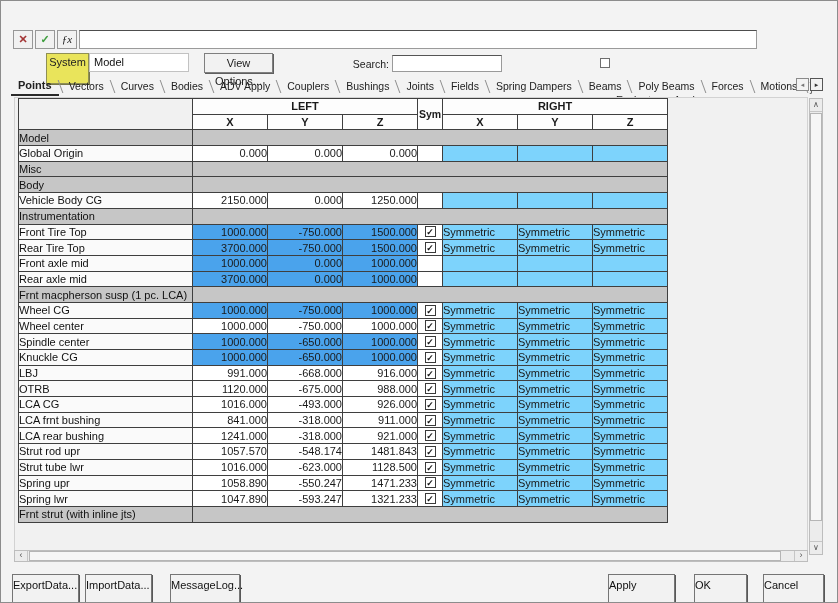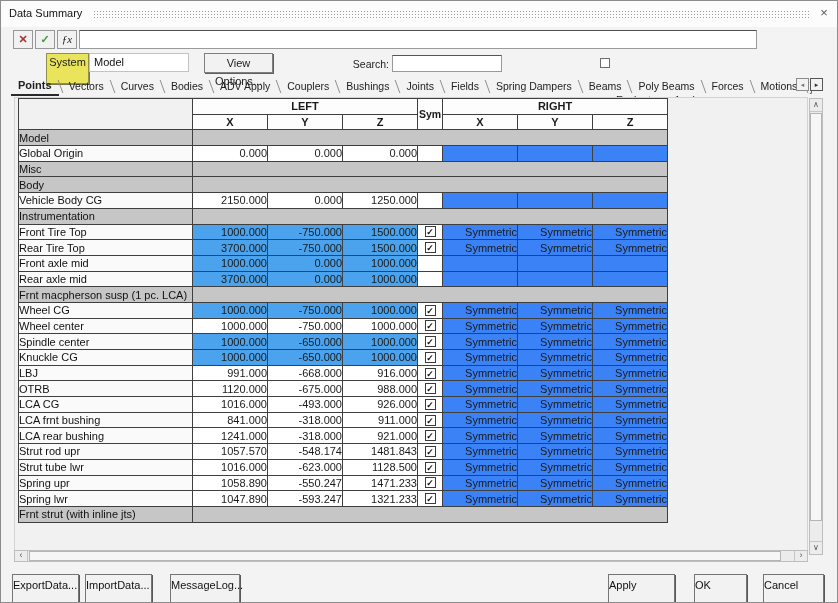--- a/index.html
+++ b/index.html
@@ -57,21 +57,21 @@
   table.grid td{border:1px solid #3f3f3f;height:15.7px;padding:0;overflow:hidden;white-space:nowrap;}
   td.corner{border:none;border-right:1px solid #3f3f3f;background:transparent;}
   td.hgroup{background:#fdfdfd;text-align:center;font-weight:bold;}
   td.haxis{background:#fdfdfd;text-align:center;font-weight:bold;}
   td.hsym{background:#fdfdfd;text-align:center;font-weight:bold;font-size:10.5px;}
   td.sec-label{background:var(--section-gray);padding-left:9px;color:#111;}
   td.sec-fill{background:var(--section-gray);}
   td.row-label{background:#fafafa;padding-left:15px;color:#111;}
   td.val{background:#fff;text-align:right;padding-right:3px;}
   td.val.hl{background:var(--highlight-blue);}
-  td.rval{background:#3b82f6;text-align:right;padding-left:4px;}
+  td.rval{background:#7dd3fc;text-align:left;padding-left:4px;}
   td.symcell{background:#fff;}
   .cb{width:11px;height:11px;margin:0 auto;background:#fff;border:1px solid #3a3a3a;
     font-size:9px;line-height:10px;text-align:center;font-weight:bold;color:#111;}
   
   .vscroll{position:absolute;left:808px;top:97px;width:14px;height:457px;background:#ececec;border:1px solid #bdbdbd;}
   .vscroll .sb-btn{position:absolute;left:0;width:12px;height:13px;text-align:center;font-size:8px;line-height:12px;color:#555;}
   .vscroll .up{top:0;border-bottom:1px solid #c6c6c6;}
   .vscroll .down{bottom:0;border-top:1px solid #c6c6c6;}
   .vscroll .thumb{position:absolute;left:0;top:14px;width:12px;height:408px;background:#f6f6f6;border:1px solid #b5b5b5;}
   .hscroll{position:absolute;left:13px;top:549px;width:794px;height:12px;background:#ececec;border:1px solid #bdbdbd;}
@@ -87,25 +87,20 @@
   .b-msglog{left:154px;width:70px;margin-left:15px;}
   .b-apply{left:607px;width:67px;}
   .b-ok{left:693px;width:53px;}
   .b-cancel{left:762px;width:61px;}
 </style>
 </head>
 <body>
 
 <div class="dialog">
 
-  <div class="titlebar">
-    <span class="title">Data Summary</span>
-    <div class="title-dots"></div>
-    <span class="close-x">×</span>
-  </div>
 
   <div class="tb-btn tb-x">✕</div>
   <div class="tb-btn tb-check">✓</div>
   <div class="tb-btn tb-fx">ƒx</div>
   <input class="expr-input" value="" style="">
 
   <div class="system-btn">System</div>
   <div class="model-field">Model</div>
   <div class="view-options">View Options...</div>
   <span class="search-label">Search:</span>

